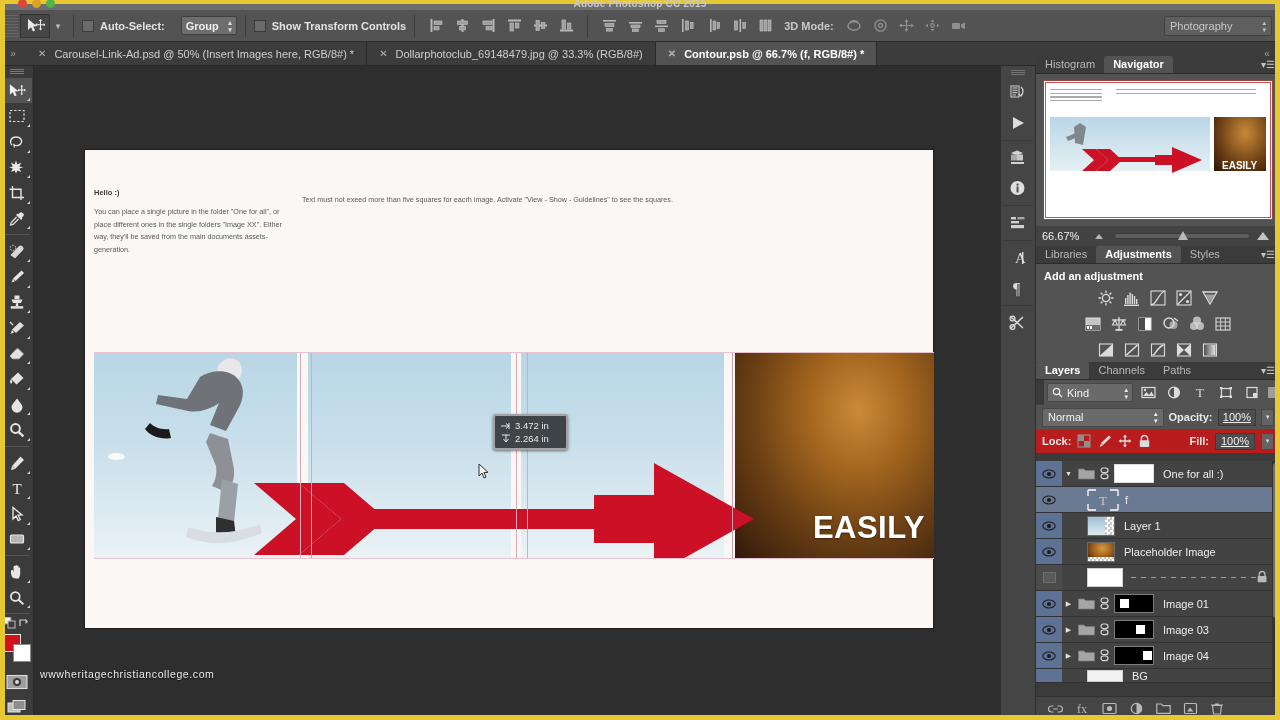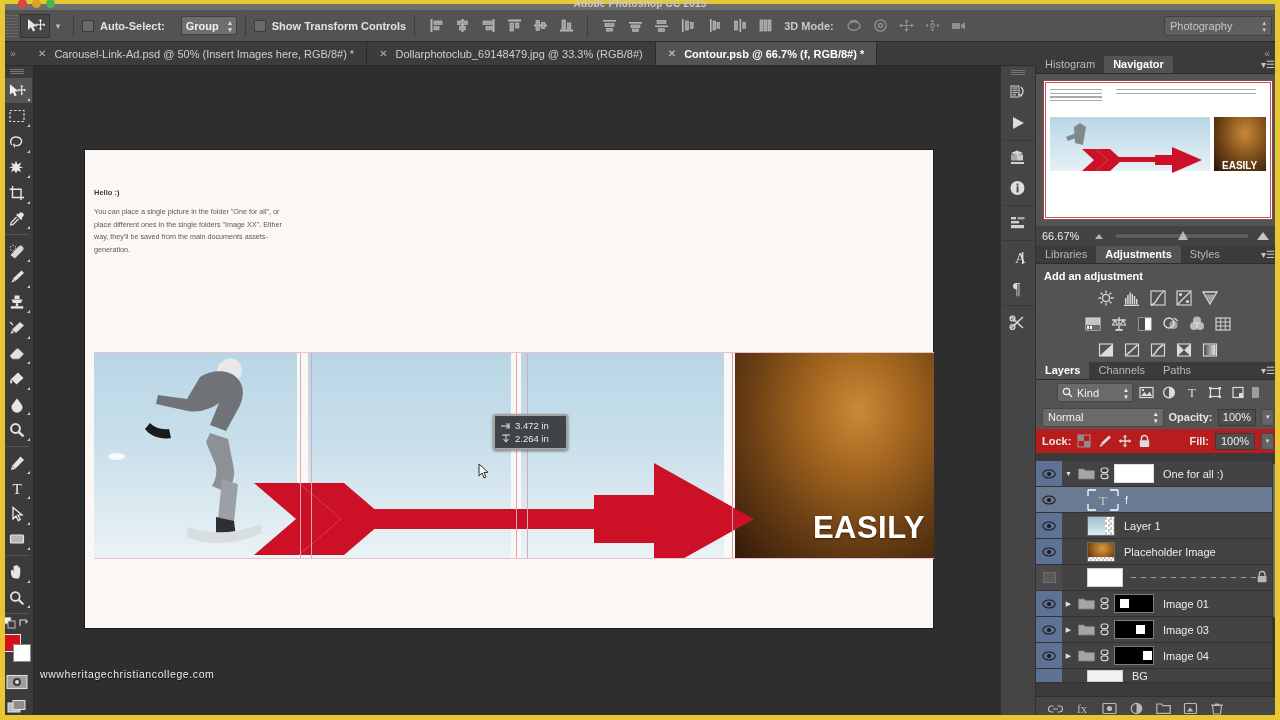--- a/index.html
+++ b/index.html
@@ -171,37 +171,37 @@
   .zs-thumb{ position:absolute; left:47%; top:-3px; width:0; height:0;
     border-left:5px solid transparent; border-right:5px solid transparent; border-bottom:9px solid #b9b9b9;}
 
   .adjbody{ background:#535353; padding:6px 8px 10px; }
   .adjttl{ font-size:11px; font-weight:bold; color:#ffffff; margin-bottom:5px; }
   .adjgrid{ display:flex; flex-direction:column; gap:4px; align-items:center; }
   .adjrow{ display:flex; gap:4px; }
   .adjbtn{ width:22px; height:22px; display:flex; align-items:center; justify-content:center; }
 
   .layerpanel{ position:absolute; left:0; top:306px; width:244px; bottom:0; background:#3b3b3b;}
-  .filterrow{ background:#535353; height:25px; display:flex; align-items:center; padding:0 21px; gap:4px;}
+  .filterrow{ background:#535353; height:25px; display:flex; align-items:center; padding:0 3px; gap:4px;margin-left:8px;}
   .kind{
     width:86px; height:19px; background:#6a6a6a; border:1px solid #474747; border-radius:2px;
     display:flex; align-items:center; gap:4px; padding:0 4px; color:#f2f2f2; font-size:11px;
   }
   .kind .spin{ margin-left:auto; font-size:7px; line-height:7px; }
   .fi{ width:22px; height:20px; display:flex; align-items:center; justify-content:center; }
   .blendrow{ background:#535353; height:24px; display:flex; align-items:center; padding:0 6px; gap:5px;}
   .blend{
     width:125px; height:19px; background:#6a6a6a; border:1px solid #474747; border-radius:2px;
     display:flex; align-items:center; padding:0 5px; color:#f2f2f2; font-size:11px;
   }
   .blend .spin{ margin-left:auto; font-size:7px; line-height:7px;}
   .lbl{ color:#e8e8e8; font-size:11px; font-weight:bold; }
   .numfield{
     width:40px; height:17px; background:#4d4d4d; border:1px solid #3a3a3a;
-    color:#f0f0f0; font-size:11px; display:flex; align-items:center; justify-content:center;
+    color:#f0f0f0; font-size:11px; display:flex; align-items:center; justify-content:center;text-decoration:underline;
   }
   .numcaret{ width:13px; height:17px; background:#636363; border:1px solid #474747;
     display:flex; align-items:center; justify-content:center; font-size:7px; color:#ddd;}
   .lockrow{ background:#b91c1c; height:24px; display:flex; align-items:center; padding:0 6px; gap:6px;}
 
   .layerlist{ position:absolute; left:0; top:99px; right:0; bottom:24px; overflow:hidden; background:#3b3b3b;}
   .lrow{ height:26px; display:flex; align-items:center; border-bottom:1px solid #323232; background:#434343;}
   .lrow.sel{ background:#6a7a93; }
   .eye{ width:26px; height:100%; display:flex; align-items:center; justify-content:center; background:#5d7295; }
   .lrow.sel .eye{ background:#6a7a93; }
@@ -605,20 +605,21 @@
   </div>
 
   <div class="canvaswrap">
     <div class="doc">
 
       <div class="col-left">
         <div class="docttl">Hello :)</div>
         <div class="docbody">You can place a single picture in the folder "One for all", or place different ones in the single folders "Image XX". Either way, they'll be saved from the main documents assets-generation.</div>
       </div>
       <div class="col-right">
+        <div class="docbody">Text must not exeed more than five squares for eacrh image. Activate "View - Show - Guidelines" to see the squares.</div>
       </div>
 
       <div class="strip">
         <div class="panel sky" style="width:206px">
           <svg class="snowboarder" viewBox="0 0 150 205">
             <g fill="#58595b">
               <path d="M96 8 c9 -3 17 4 16 13 c-1 8 -9 12 -16 10 c-8 -2 -11 -11 -7 -18 z" fill="#e8e8e8"></path>
               <path d="M70 26 c12 -8 30 -8 38 2 c7 8 6 20 0 30 l-12 22 l-16 -6 l9 -22 c-8 6 -20 10 -31 8 l-32 -7 l2 -9 l29 4 z" fill="#6f7276"></path>
               <path d="M39 78 c-8 1 -15 -2 -19 -6 l-5 6 c5 7 16 11 26 9 z" fill="#1b1b1b"></path>
               <path d="M80 82 l18 6 l6 30 c1 9 -2 17 -8 23 l-14 -6 c4 -7 5 -13 4 -20 l-10 -24 z" fill="#8d9196"></path>

